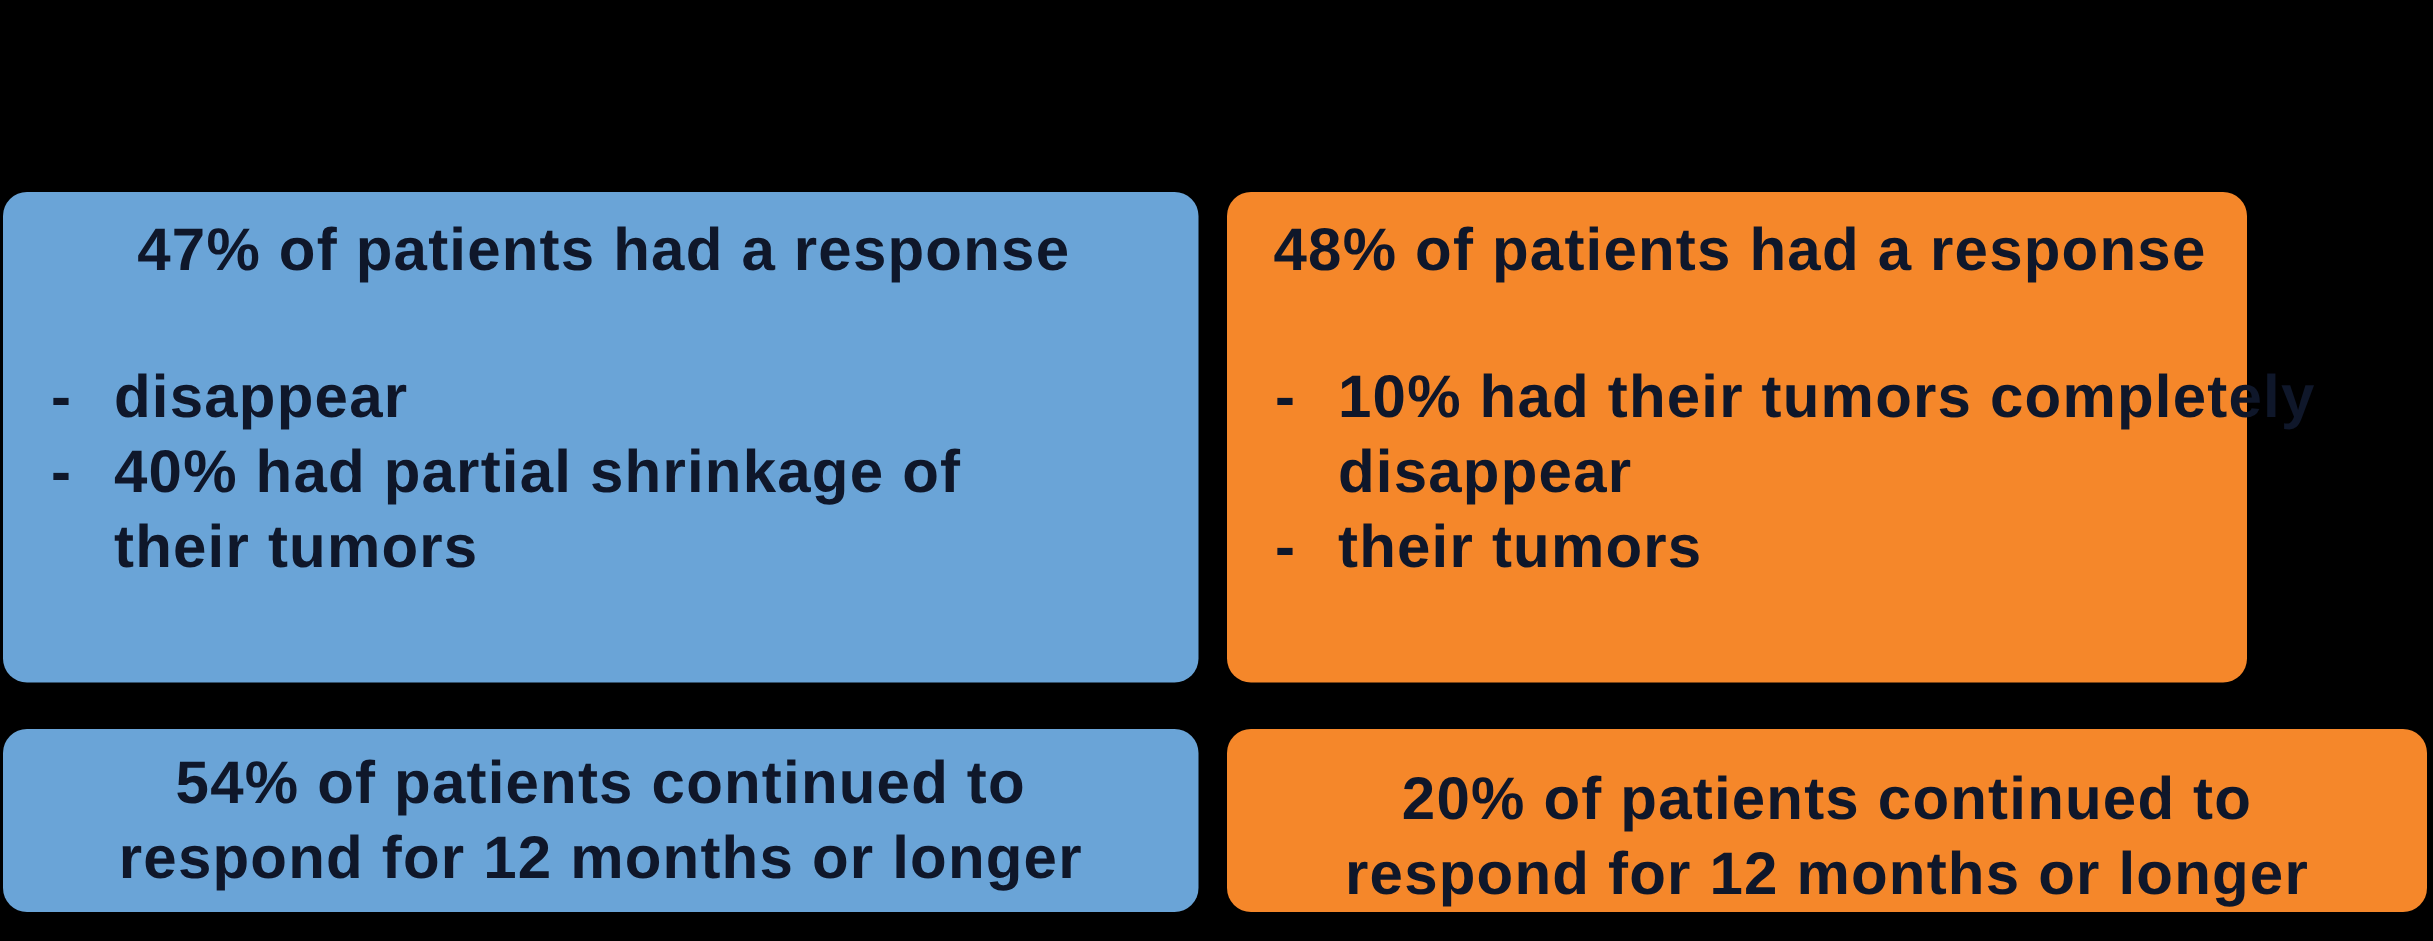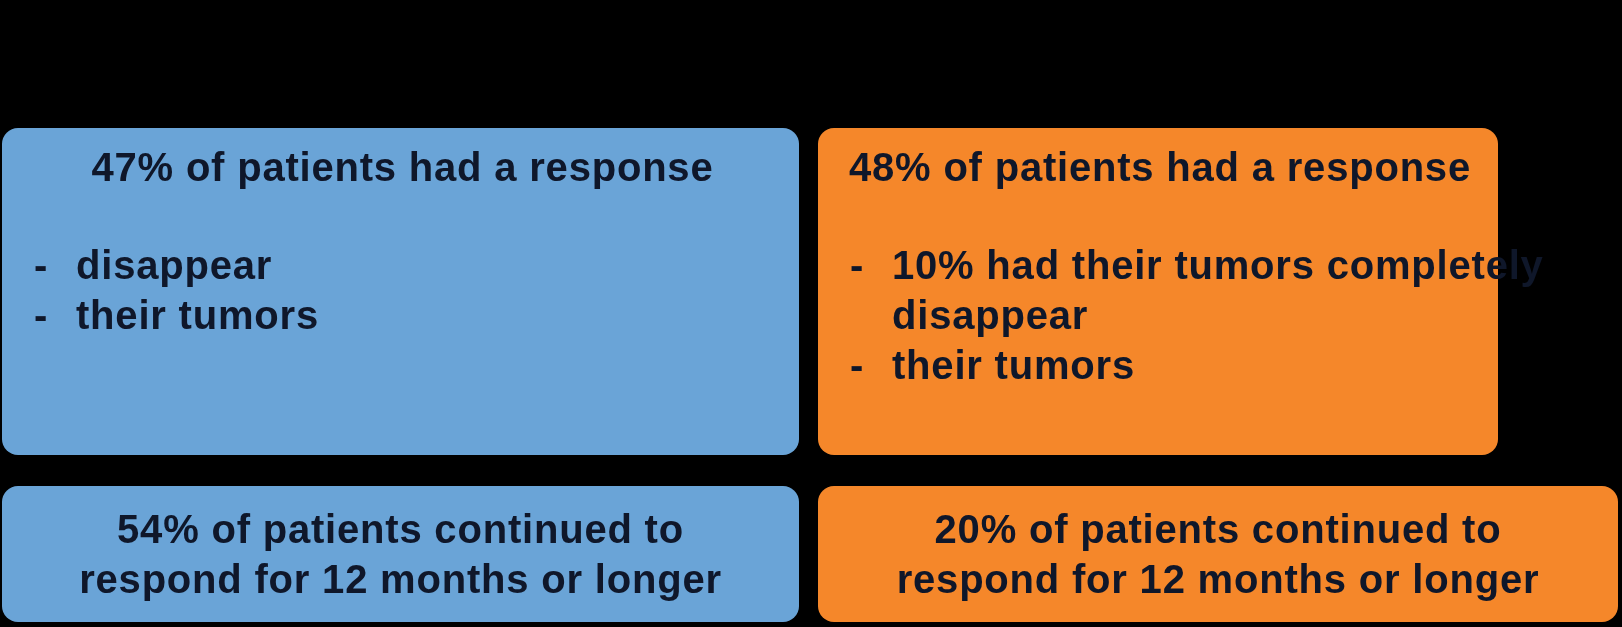--- a/index.html
+++ b/index.html
@@ -29,21 +29,21 @@
     top: 128px;
     height: 327px;
     padding: 14px 20px 0 24px;
     box-sizing: border-box;
   }
   .box.response.left  { left: 2px;   width: 797px; }
   .box.response.right { left: 818px; width: 680px; }
   
   .box.duration {
     top: 486px;
-    height: 136px;
+    height: 122px;
     display: flex;
     flex-direction: column;
     justify-content: center;
     text-align: center;
     box-sizing: border-box;
   }
   .box.duration.left  { left: 2px;   width: 797px; }
   .box.duration.right { left: 818px; width: 800px; }
 
   .heading {
@@ -71,20 +71,21 @@
 <div class="canvas">
 
   <div class="box response left" style="background: rgb(106, 164, 215);">
     <div class="heading">47% of patients had a response</div>
     <div class="bullet">
       <span class="dash">-</span>
       <span class="t-line">disappear</span>
     </div>
     <div class="bullet">
       <span class="dash">-</span>
+      <span class="t-line">40% had partial shrinkage of</span>
       <span class="t-line">their tumors</span>
     </div>
   </div>
 
   <div class="box response right" style="background: rgb(245, 135, 42);">
     <div class="heading">48% of patients had a response</div>
     <div class="bullet">
       <span class="dash">-</span>
       <span class="t-line">10% had their tumors completely</span>
       <span class="t-line">disappear</span>
@@ -93,18 +94,18 @@
       <span class="dash">-</span>
       <span class="t-line">their tumors</span>
     </div>
   </div>
 
   <div class="box duration left" style="background: rgb(106, 164, 215);">
     <span class="t-line">54% of patients continued to</span>
     <span class="t-line">respond for 12 months or longer</span>
   </div>
 
-  <div class="box duration right" style="background: rgb(245, 135, 42);">
+  <div class="box duration right" style="background: rgb(245, 135, 42); justify-content: flex-end;">
     <span class="t-line">20% of patients continued to</span>
     <span class="t-line">respond for 12 months or longer</span>
   </div>
 
 </div>
 
 </body></html>

